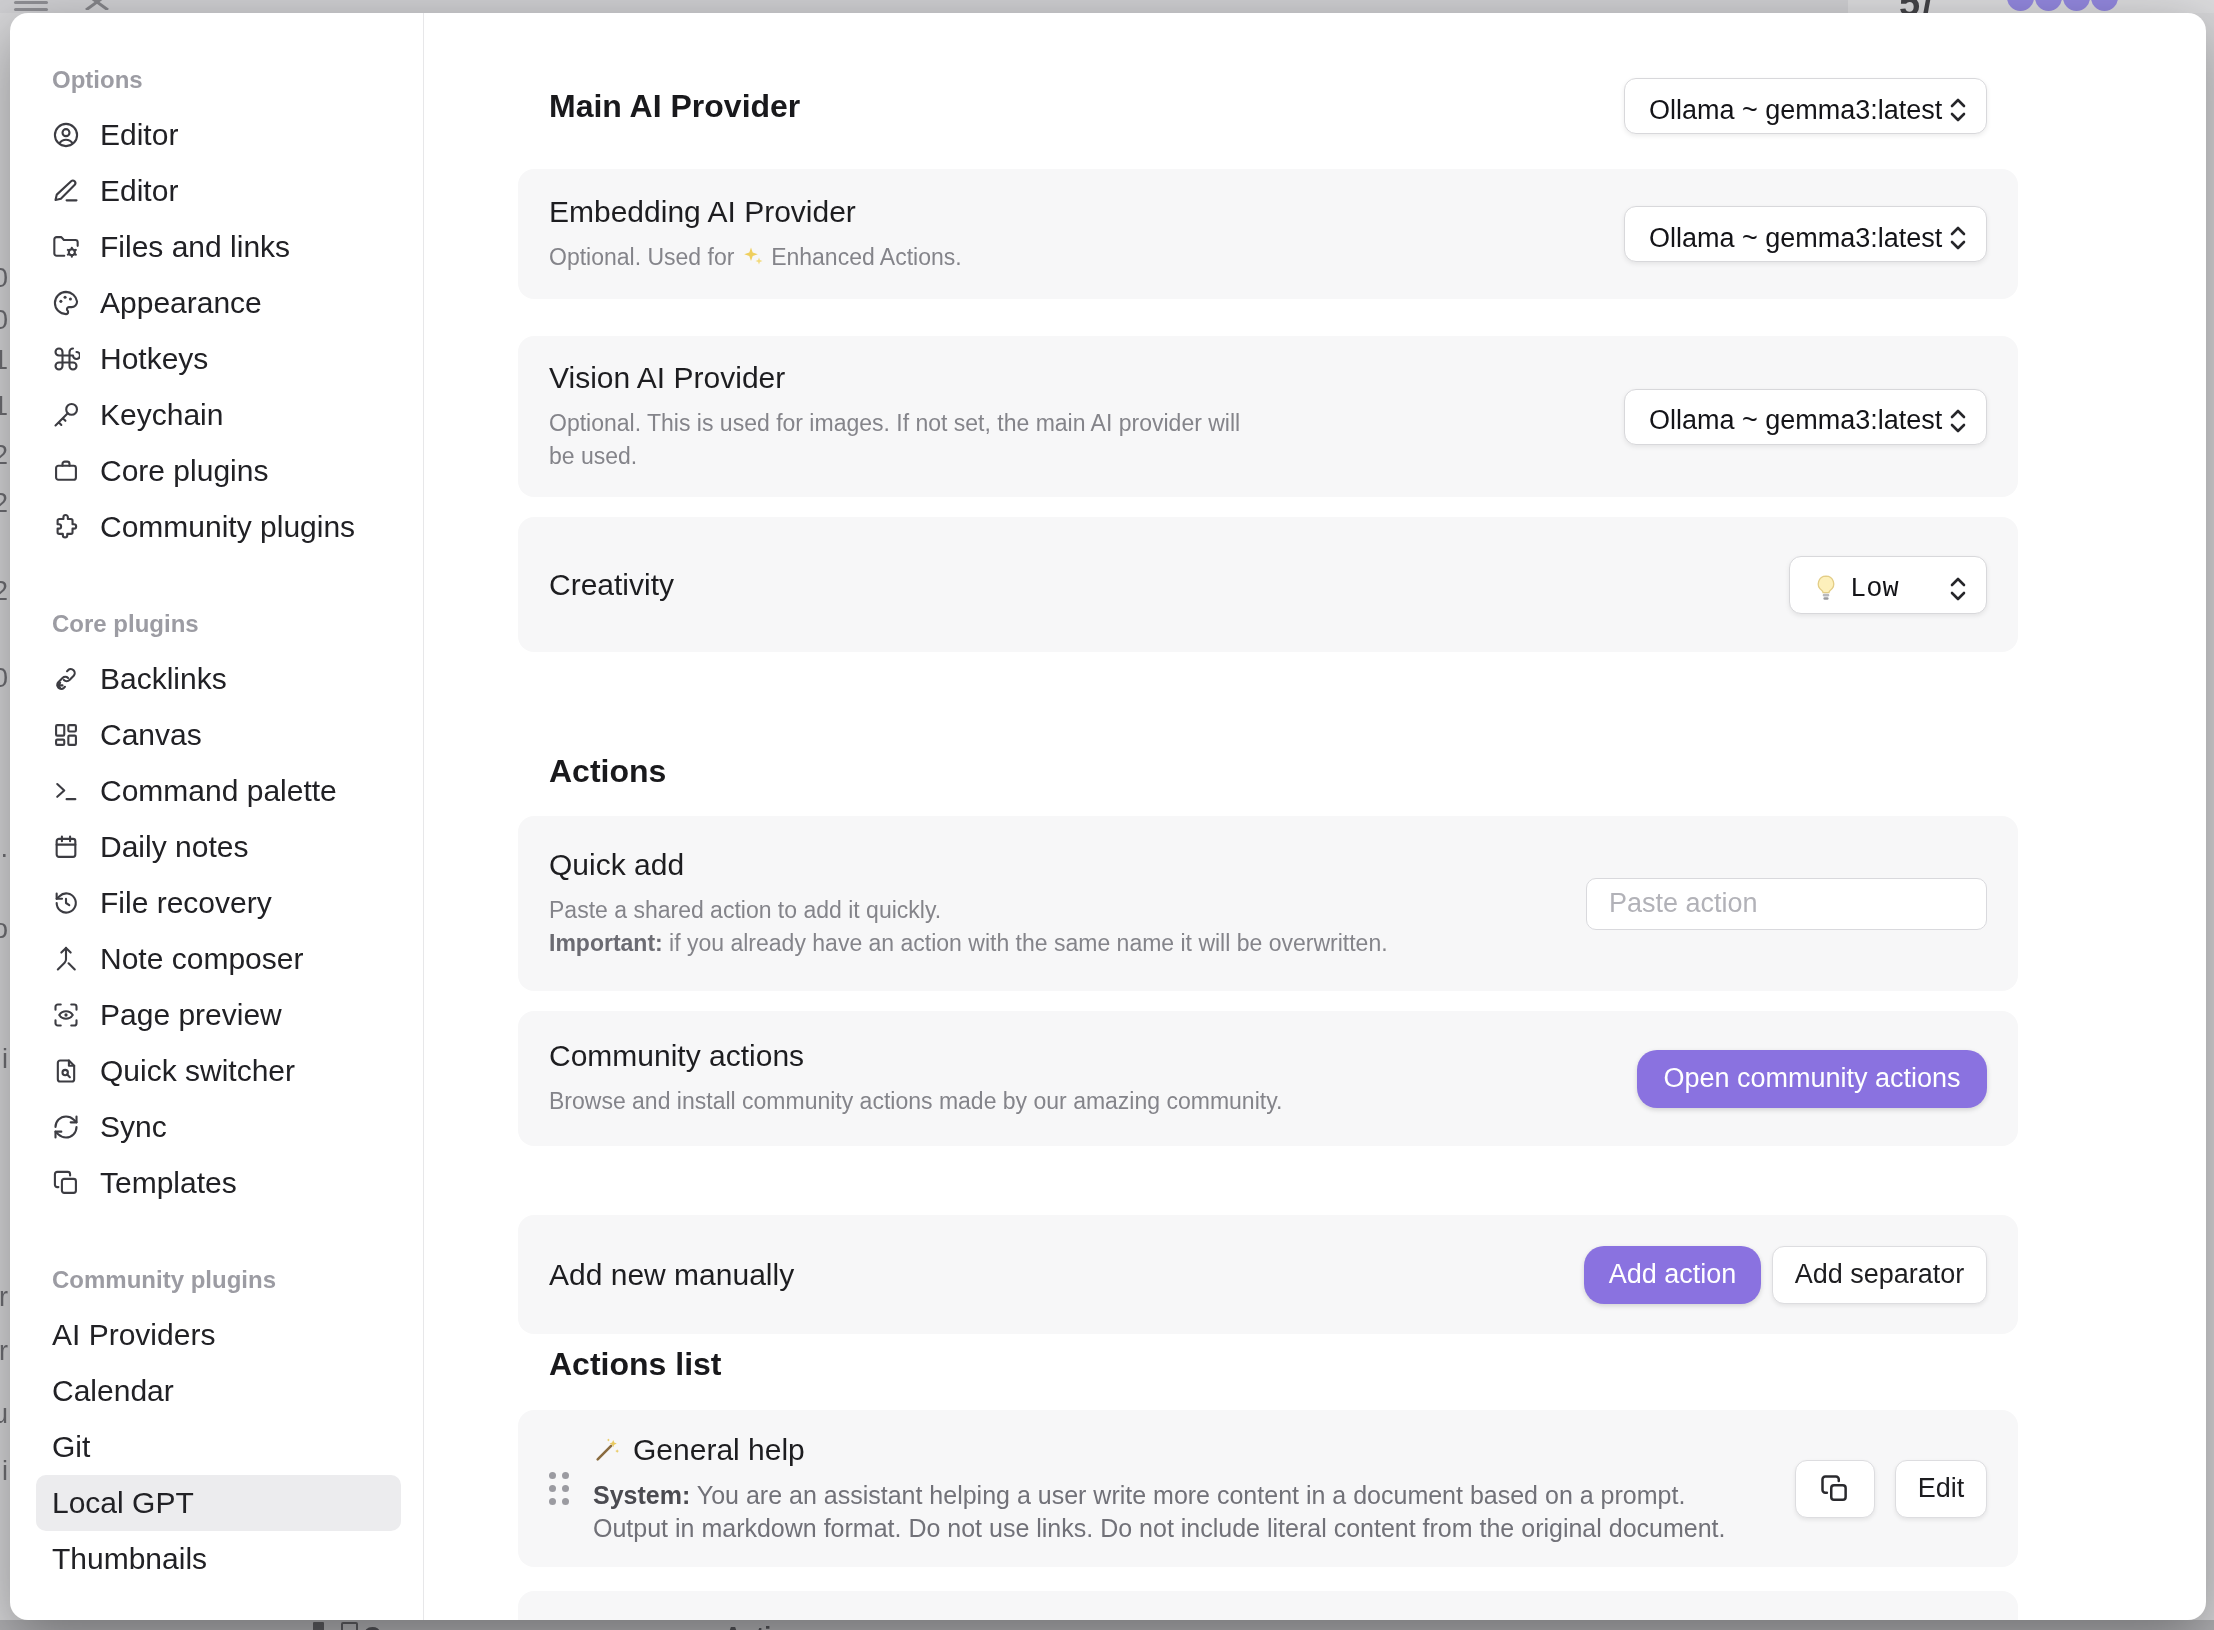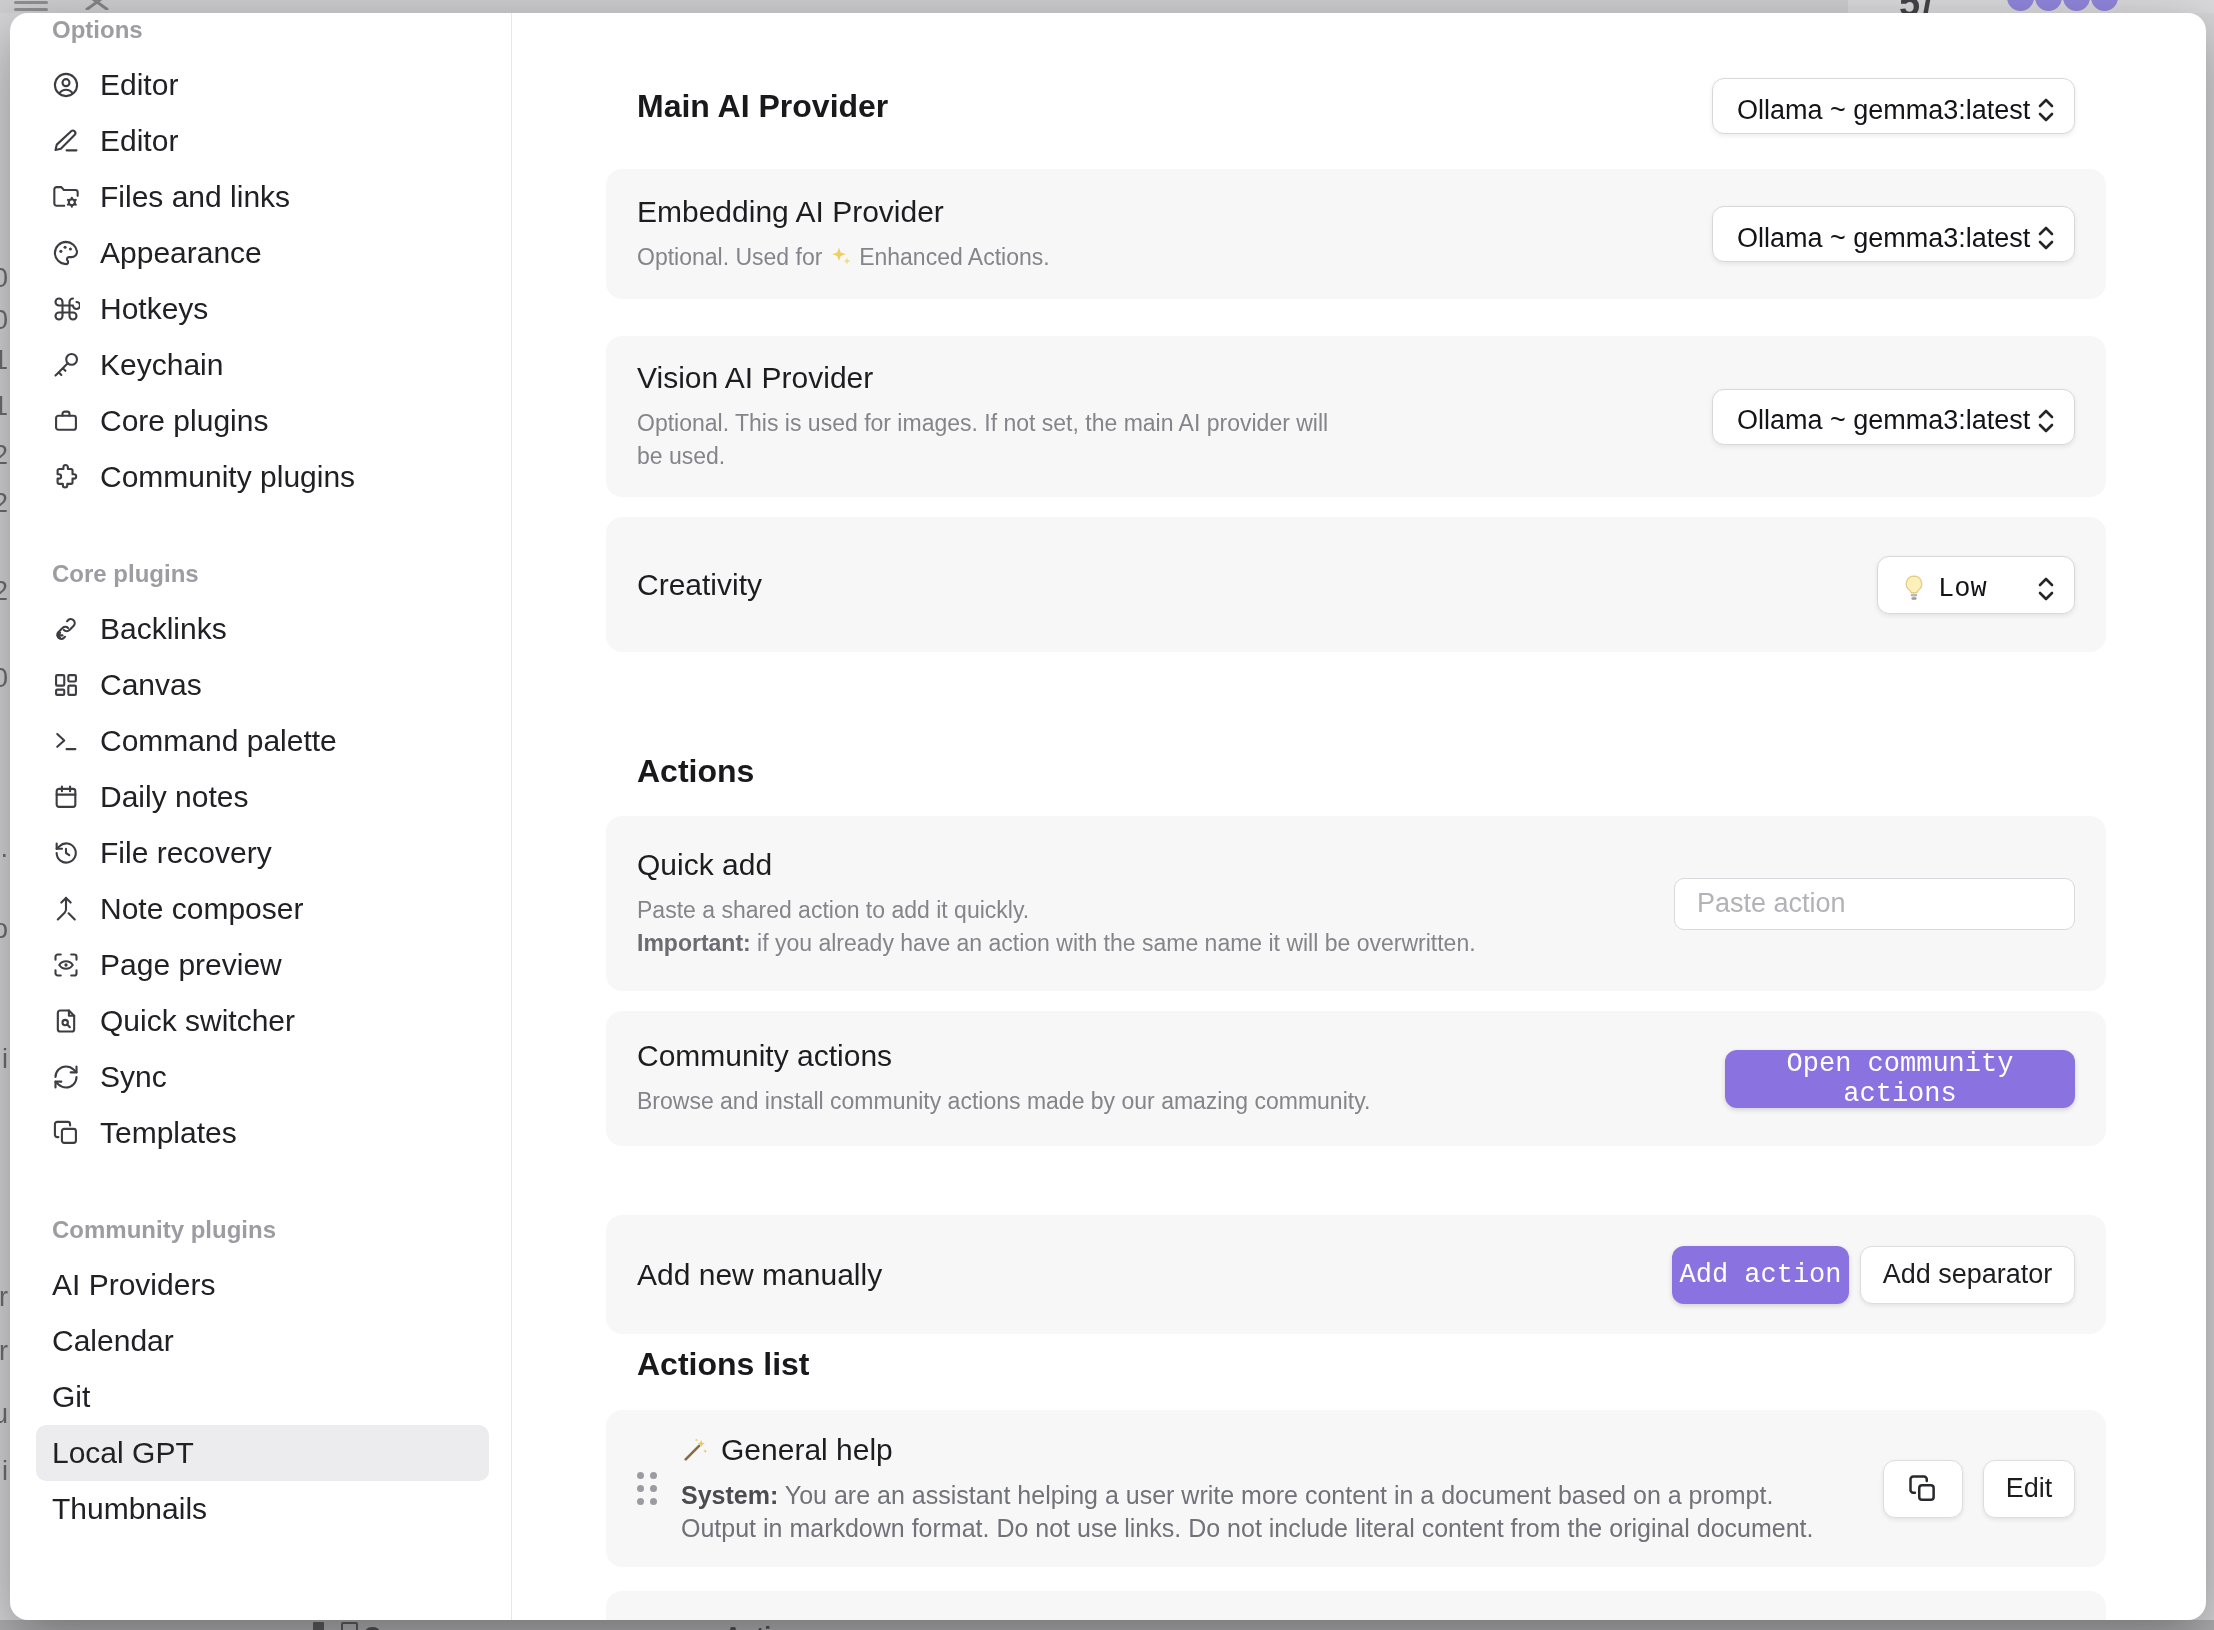--- a/index.html
+++ b/index.html
@@ -23,21 +23,21 @@
   .bgrid{position:absolute;left:341px;top:2px;width:13px;height:9px;border:2px solid #5a5a5e;border-radius:2px;}
   .lfrag{position:absolute;right:2206px;font-size:27px;color:#6e6e73;line-height:30px;white-space:nowrap;}
 
   
   .modal{
     position:absolute;left:10px;top:13px;width:2196px;height:1607px;
     background:#ffffff;border-radius:18px;box-shadow:0 18px 60px rgba(0,0,0,.35);
     overflow:hidden;display:flex;
   }
   
-  .sidebar{width:502px;flex:none;border-right:1px solid #e7e7e9;box-sizing:border-box;overflow:hidden;}
+  .sidebar{width:414px;flex:none;border-right:1px solid #e7e7e9;padding-top:50px;box-sizing:border-box;overflow:hidden;}
   .side-header{margin:0 0 10px 42px;height:34px;display:flex;align-items:center;
     font-size:24px;font-weight:700;color:#9c9ca3;}
   .side-header.gap{margin-top:52px;}
   .side-item{height:56px;display:flex;align-items:center;margin:0 22px 0 26px;padding-left:16px;
     border-radius:10px;font-size:30px;color:#212125;white-space:nowrap;}
   .side-item.active{background:#ececee;}
   .icn{width:28px;height:28px;margin-right:20px;flex:none;}
   .icn svg{width:28px;height:28px;display:block;stroke:#3c3c42;stroke-width:1.8;fill:none;
     stroke-linecap:round;stroke-linejoin:round;}
   .icn svg .fl{fill:#3c3c42;stroke:none;}
@@ -60,23 +60,23 @@
   .select-ollama{width:363px;justify-content:space-between;}
   .select-low{width:198px;height:58px;}
   .select-low .lbl{margin-left:12px;margin-right:auto;font-family:Liberation Mono, monospace;}
   .chev svg{display:block;stroke:#26262a;stroke-width:2.6;fill:none;stroke-linecap:round;stroke-linejoin:round;}
 
   .input{width:401px;height:52px;border:1.5px solid #d9d9dd;border-radius:10px;background:#fff;
     font-size:27px;padding:0 22px;color:#1d1d20;box-sizing:border-box;flex:none;outline:none;
     font-family:"Liberation Sans",sans-serif;}
   .input::placeholder{color:#b2b2b8;}
 
-  .btn-purple{background:#8a72e0;color:#fff;border:none;border-radius:12px;font-size:27px;font-weight:500;
+  .btn-purple{background:#8a72e0;color:#fff;border:none;border-radius:20px;font-size:27px;font-weight:500;
     height:58px;display:flex;align-items:center;justify-content:center;
-    box-shadow:0 2px 5px rgba(0,0,0,.15);font-family:Liberation Mono, monospace;flex:none;}
+    box-shadow:0 2px 5px rgba(0,0,0,.15);font-family:Liberation Sans, sans-serif;flex:none;}
   .btn-white{background:#fff;border:1px solid #dddde0;border-radius:12px;font-size:27px;color:#1d1d20;
     height:58px;display:flex;align-items:center;justify-content:center;
     box-shadow:0 2px 4px rgba(0,0,0,.08);font-family:"Liberation Sans",sans-serif;flex:none;}
   .btn-row{display:flex;gap:11px;flex:none;}
 
   
   .gh-left{display:flex;align-items:center;}
   .drag-handle{display:grid;grid-template-columns:7px 7px;grid-auto-rows:7px;gap:6px;margin-right:24px;flex:none;}
   .drag-handle i{width:7px;height:7px;border-radius:50%;background:#9b9ba1;}
   .gh-title{display:flex;align-items:center;font-size:30px;color:#1d1d20;}

